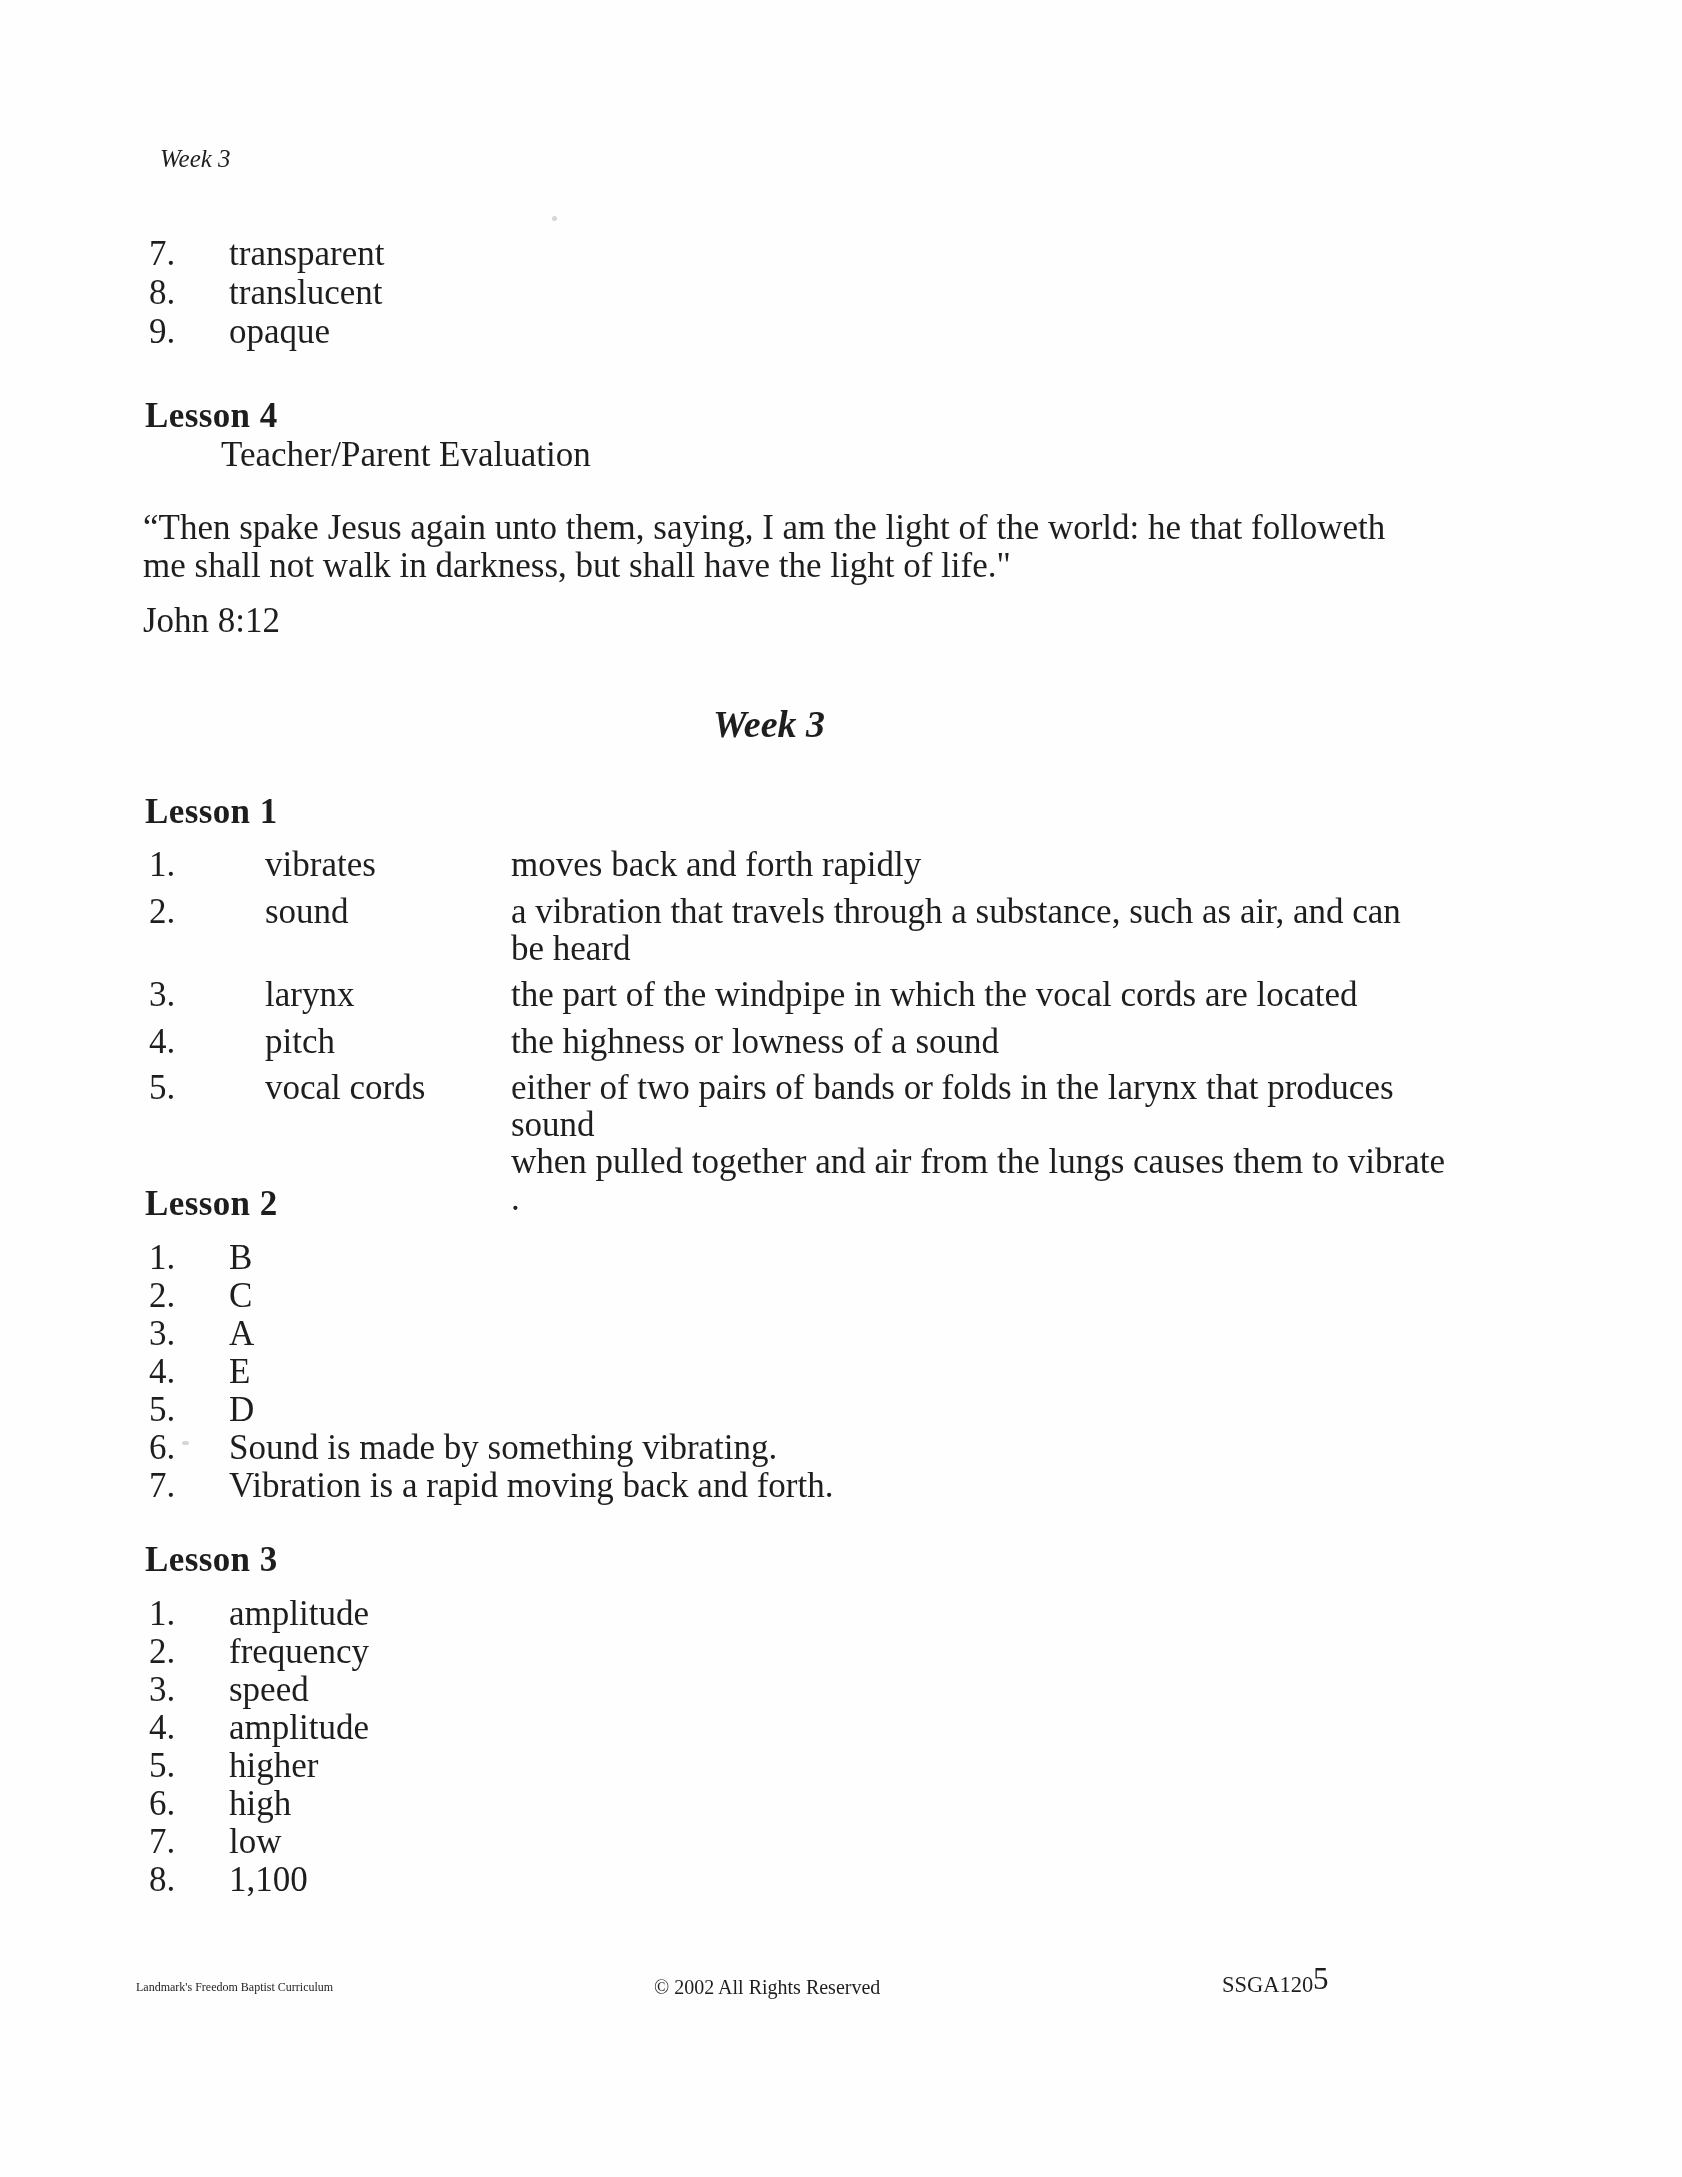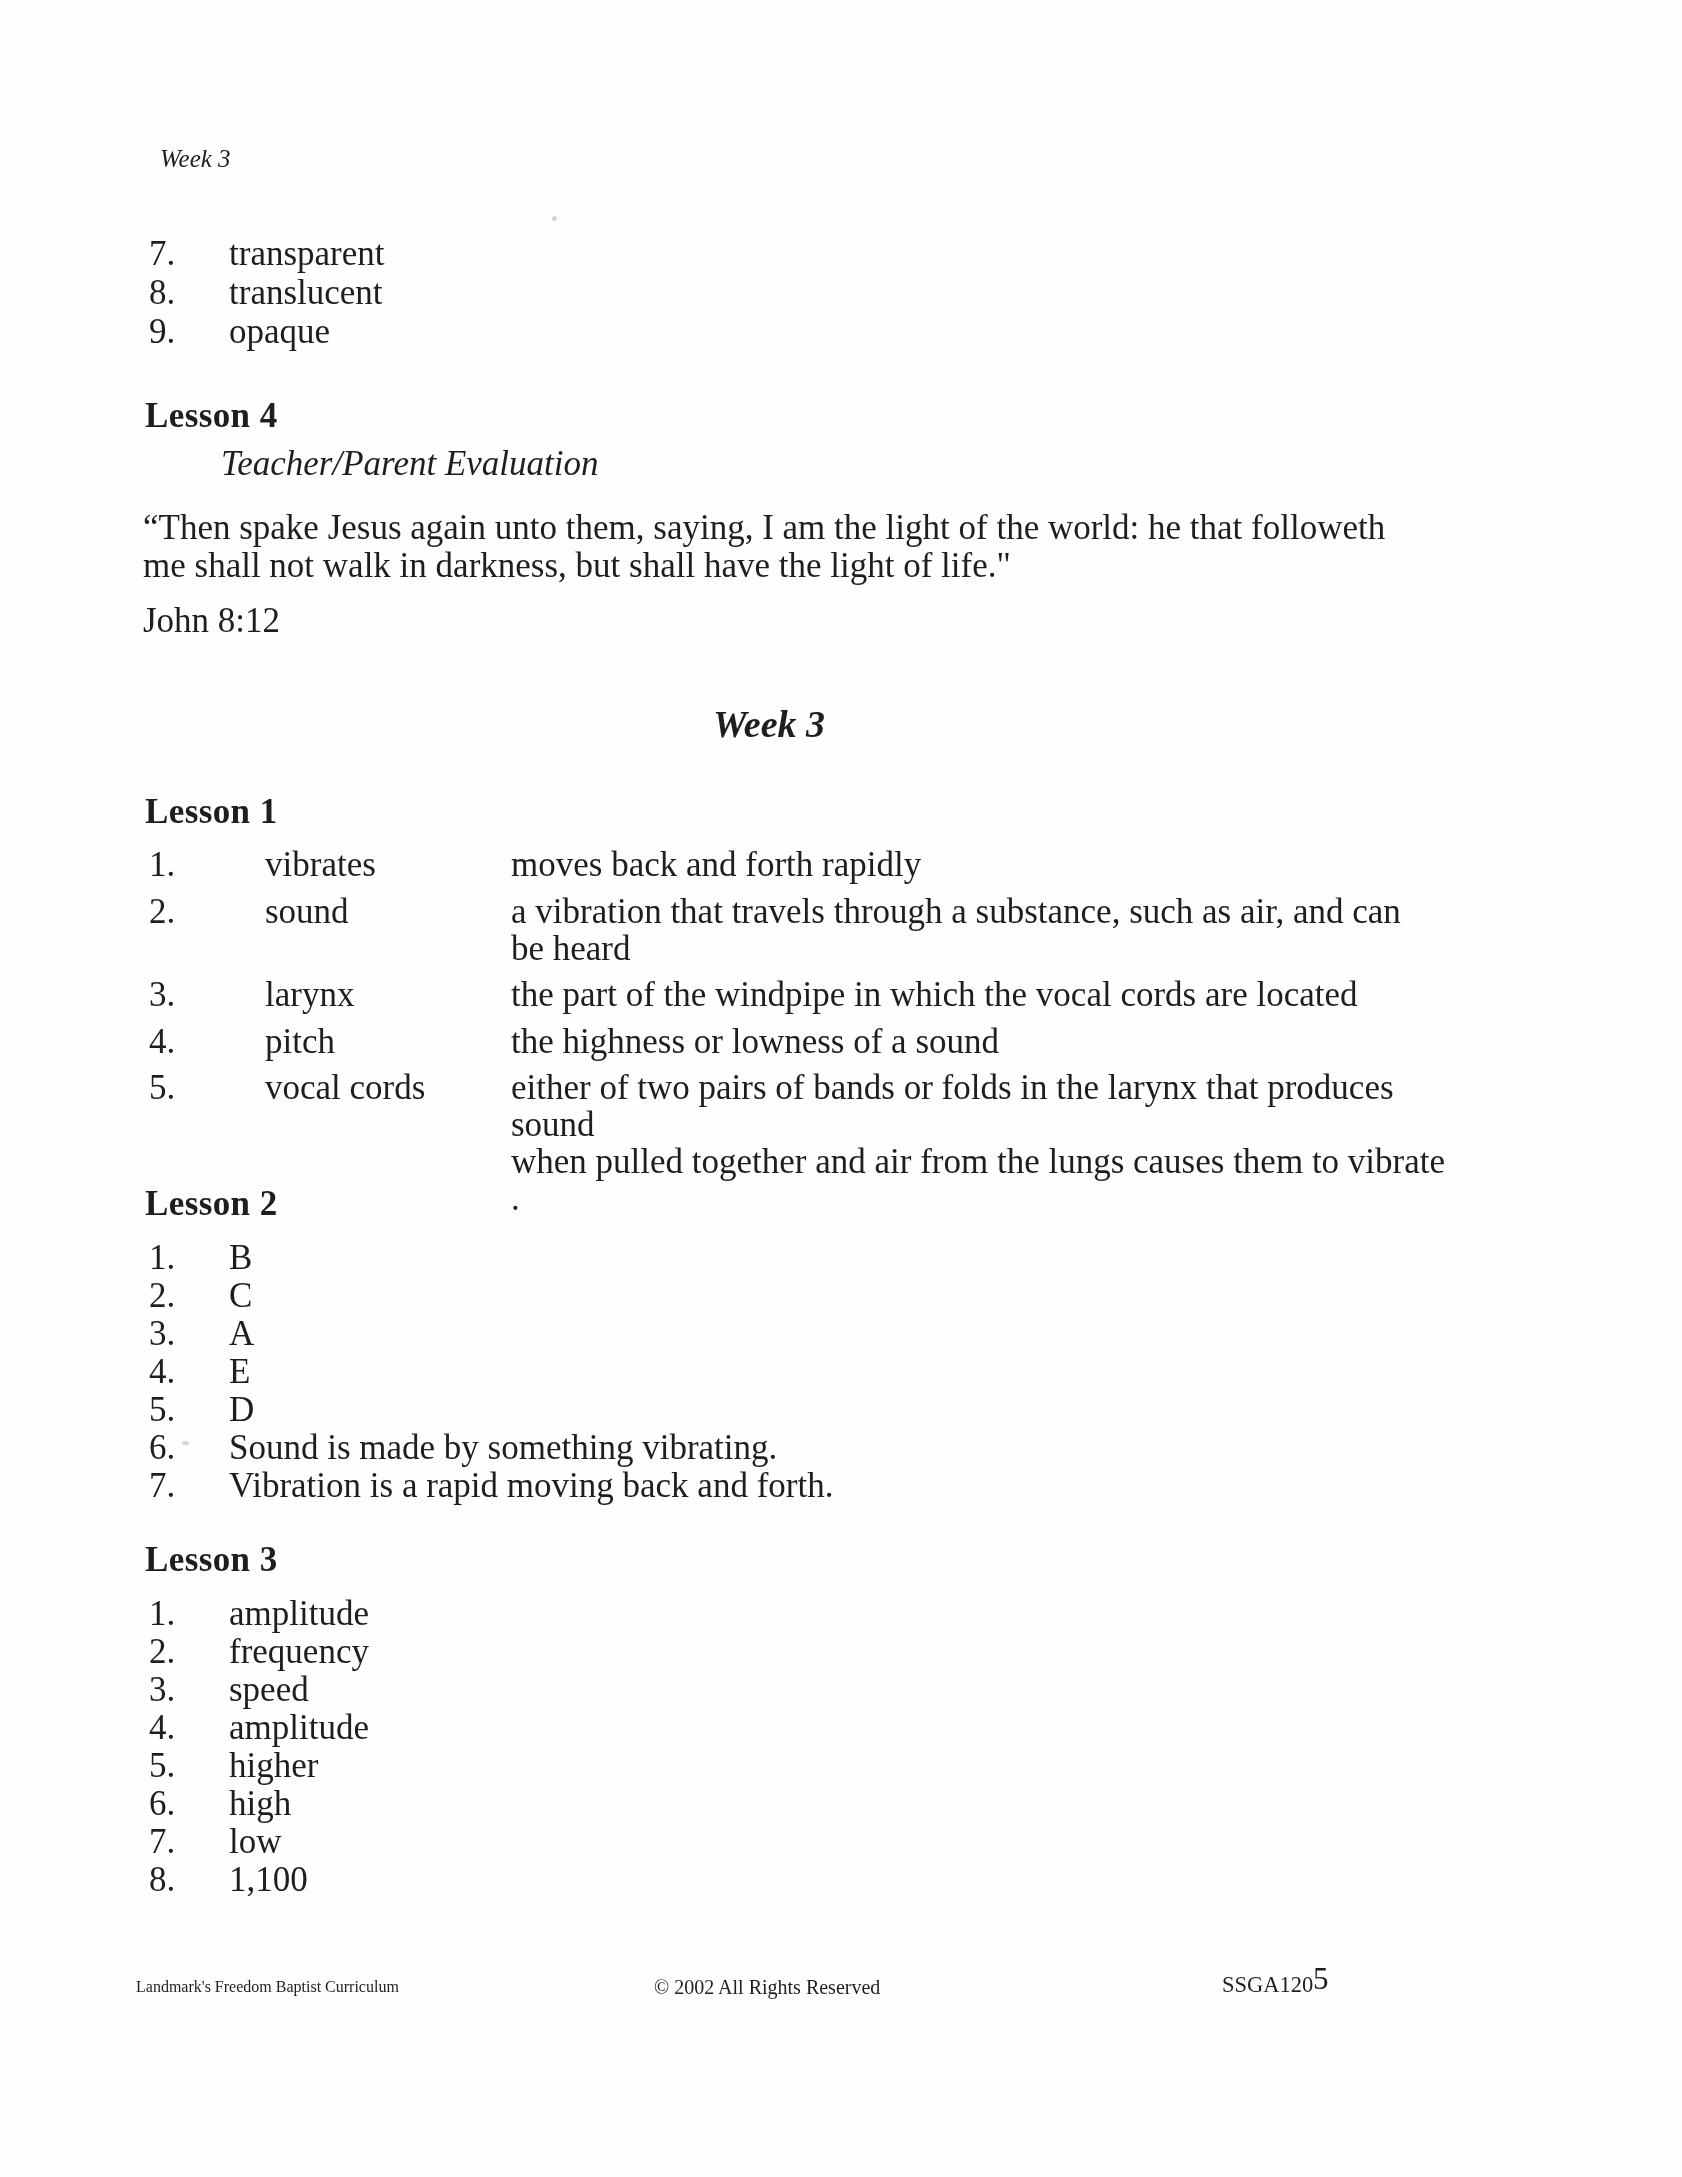--- a/index.html
+++ b/index.html
@@ -28,22 +28,22 @@
     position: absolute; left: 145px;
     font-size: 35px; font-weight: bold; line-height: 39px;
     letter-spacing: 0.4px;
   }
   .h-lesson4 { top: 396px; }
   .h-lesson1 { top: 792px; }
   .h-lesson2 { top: 1184px; }
   .h-lesson3 { top: 1540px; }
 
   .subtitle {
-    position: absolute; left: 221px; top: 444px;
-    font-size: 35px; font-style: italic; line-height: 39px;
+    position: absolute; left: 221px; top: 435px;
+    font-size: 35px; line-height: 39px;
   }
 
   .scripture-quote {
     position: absolute; left: 143px; top: 509px;
     font-size: 35px; line-height: 38px; white-space: pre-line;
     width: 1297px;
   }
   .scripture-ref {
     position: absolute; left: 143px; top: 602px;
     font-size: 35px; line-height: 38px;
@@ -59,21 +59,21 @@
   .lesson1-list .numrow { margin-bottom: 9.5px; }
   .lesson1-list .term { width: 246px; flex: 0 0 246px; margin-left: 36px; }
   .lesson1-list .def { width: 951px; white-space: pre-line; }
 
   .lesson2-list { top: 1239px; font-size: 35px; line-height: 38px; width: 1297px; }
   .lesson3-list { top: 1595px; font-size: 35px; line-height: 38px; width: 692px; }
 
   .footer { position: absolute; left: 0; top: 0; width: 1683px; height: 2177px; pointer-events: none; }
   .footer-left {
     position: absolute; left: 136px; top: 1975px;
-    font-size: 16px; line-height: 24px; text-align: center;
+    font-size: 12px; line-height: 24px; text-align: center;
   }
   .footer-center {
     position: absolute; left: 654px; top: 1975px;
     font-size: 20px; line-height: 24px;
   }
   .footer-code {
     position: absolute; left: 1222px; top: 1972px;
     font-size: 22.5px; line-height: 26px;
   }
   .footer-page {

